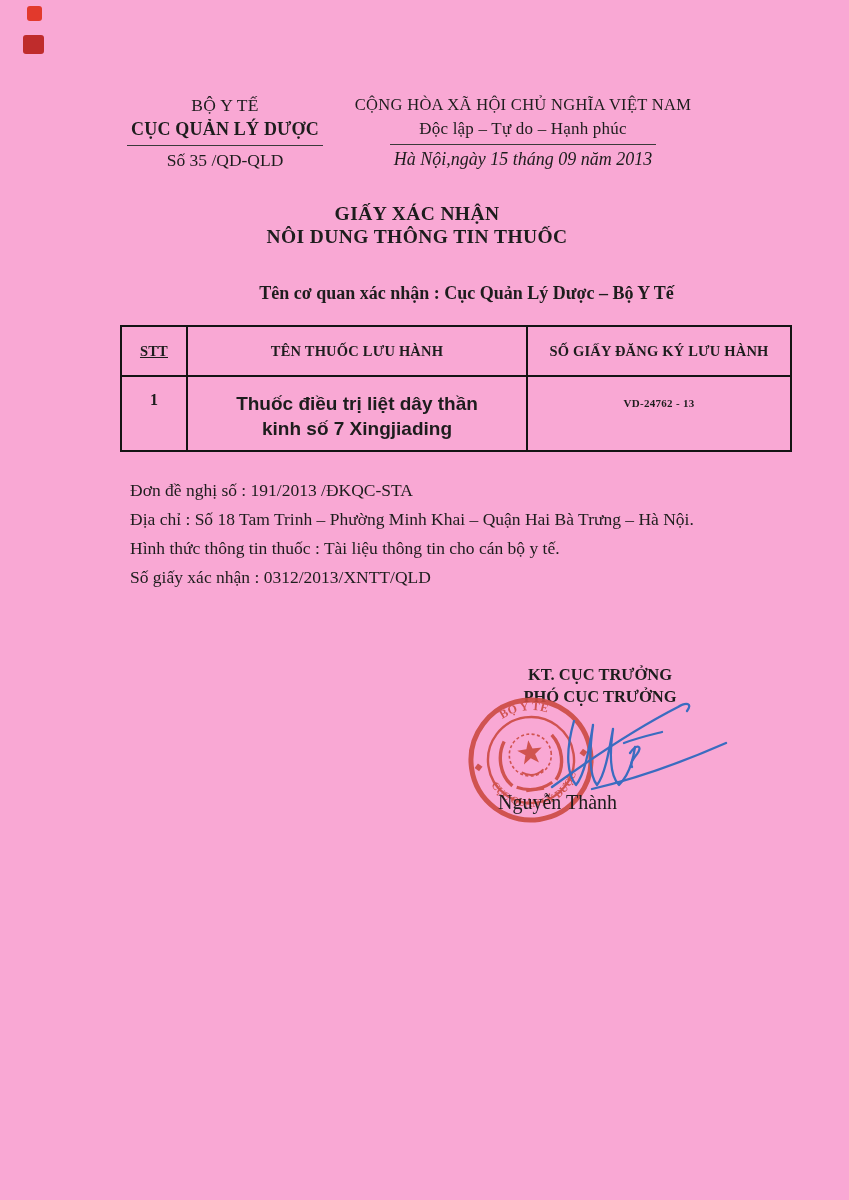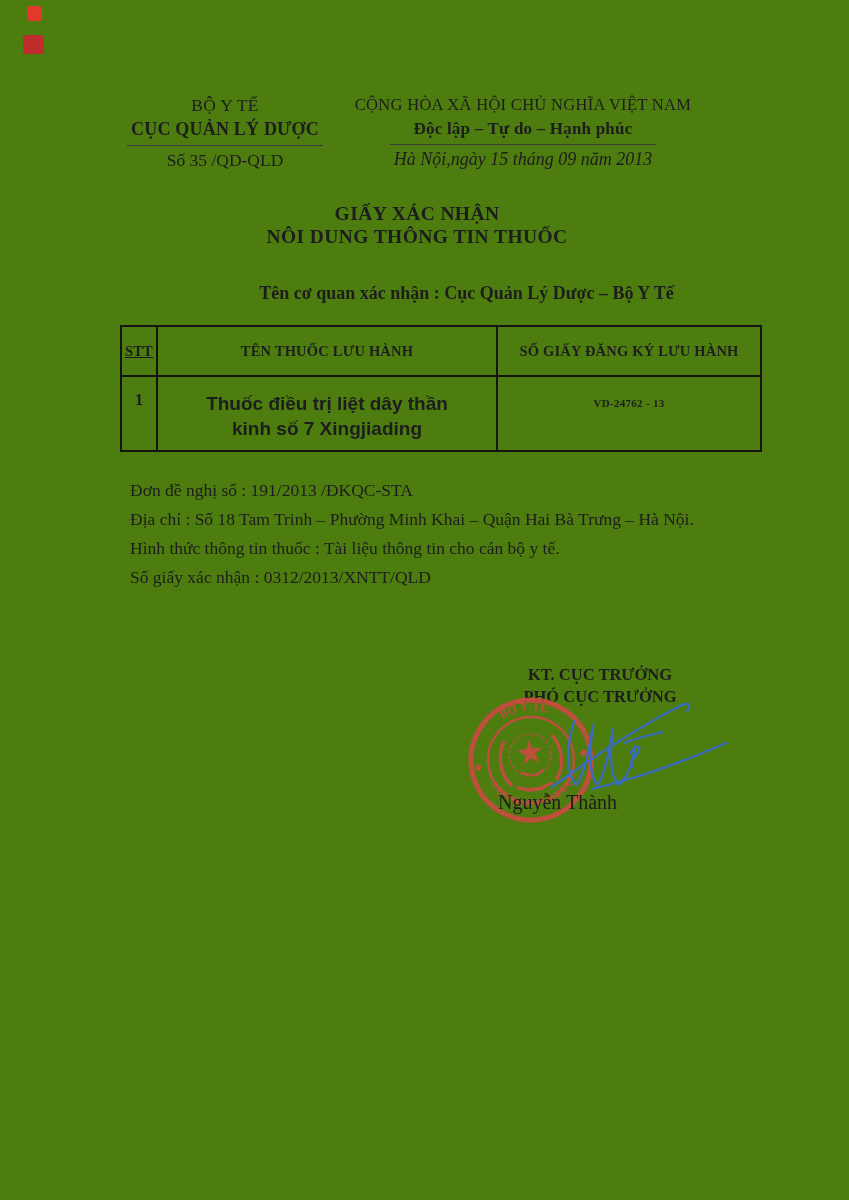--- a/index.html
+++ b/index.html
@@ -1,40 +1,40 @@
 <!DOCTYPE html>
 <html><head>
 <meta charset="utf-8">
 <style>
   * { margin: 0; padding: 0; box-sizing: border-box; }
   html, body { background: #ffffff; }
   body { font-family: "Liberation Serif", "DejaVu Serif", serif; color: #1d1d1d; }
   .page {
     position: relative;
     width: 849px; height: 1200px;
-    background: #4d7c0f;
+    background: #f9a8d4;
     overflow: hidden;
   }
 
   
   .corner-mark { position: absolute; border-radius: 3px; }
   .corner-mark.m1 { left: 27px; top: 6px;  width: 15px; height: 15px; background: #e2392c; }
   .corner-mark.m2 { left: 23px; top: 35px; width: 21px; height: 19px; background: #bf2c2c; }
 
   
   .hdr-left  { position: absolute; left: 110px; top: 95px; width: 230px; text-align: center; }
   .hdr-right { position: absolute; left: 348px; top: 95px; width: 350px; text-align: center; }
   .hdr-line1 { font-size: 17.5px; letter-spacing: .3px; }
   .hdr-line2 { font-size: 18px; font-weight: bold; margin-top: 3px; letter-spacing: .2px; }
   .hdr-rule  { border: 0; border-top: 1.4px solid #3a3a3a; margin: 5px auto 4px auto; }
   .hdr-left  .hdr-rule { width: 196px; }
   .hdr-right .hdr-rule { width: 266px; }
   .hdr-line3 { font-size: 17.5px; }
   .hdr-right .hdr-line1 { font-size: 16.5px; }
-  .hdr-right .hdr-line2 { font-weight: bold; font-size: 17px; margin-top: 4px; }
+  .hdr-right .hdr-line2 { font-weight: normal; font-size: 17px; margin-top: 4px; }
   .hdr-right .hdr-line3 { font-style: italic; font-size: 18px; }
 
   
   .doc-title {
     position: absolute; left: 0; top: 202px; width: 778px;
     padding-left: 56px; text-align: center;
     font-size: 19.5px; font-weight: bold; letter-spacing: .4px; line-height: 23px;
   }
   .org-line {
     position: absolute; left: 0; top: 283px; width: 849px;
@@ -45,21 +45,21 @@
   
   .drug-table {
     position: absolute; left: 120px; top: 325px;
     border-collapse: collapse;
   }
   .drug-table td, .drug-table th {
     border: 2px solid #141414;
     text-align: center; vertical-align: top;
   }
   .drug-table th { font-size: 14.5px; font-weight: bold; letter-spacing: .2px; }
-  .col-stt  { width: 36px; text-decoration: underline; }
+  .col-stt  { width: 66px; text-decoration: underline; }
   .col-name { width: 340px; }
   .col-reg  { width: 264px; }
   .row-head th { height: 50px; padding-top: 16px; }
   .row-data td { height: 75px; padding-top: 14px; }
   .cell-stt { font-size: 16px; font-weight: bold; }
   .cell-name {
     font-family: "Liberation Sans", "DejaVu Sans", sans-serif;
     font-weight: bold; font-size: 19px; line-height: 25px;
   }
   .cell-reg { font-size: 11px; font-weight: bold; letter-spacing: .3px; padding-top: 20px !important; }

